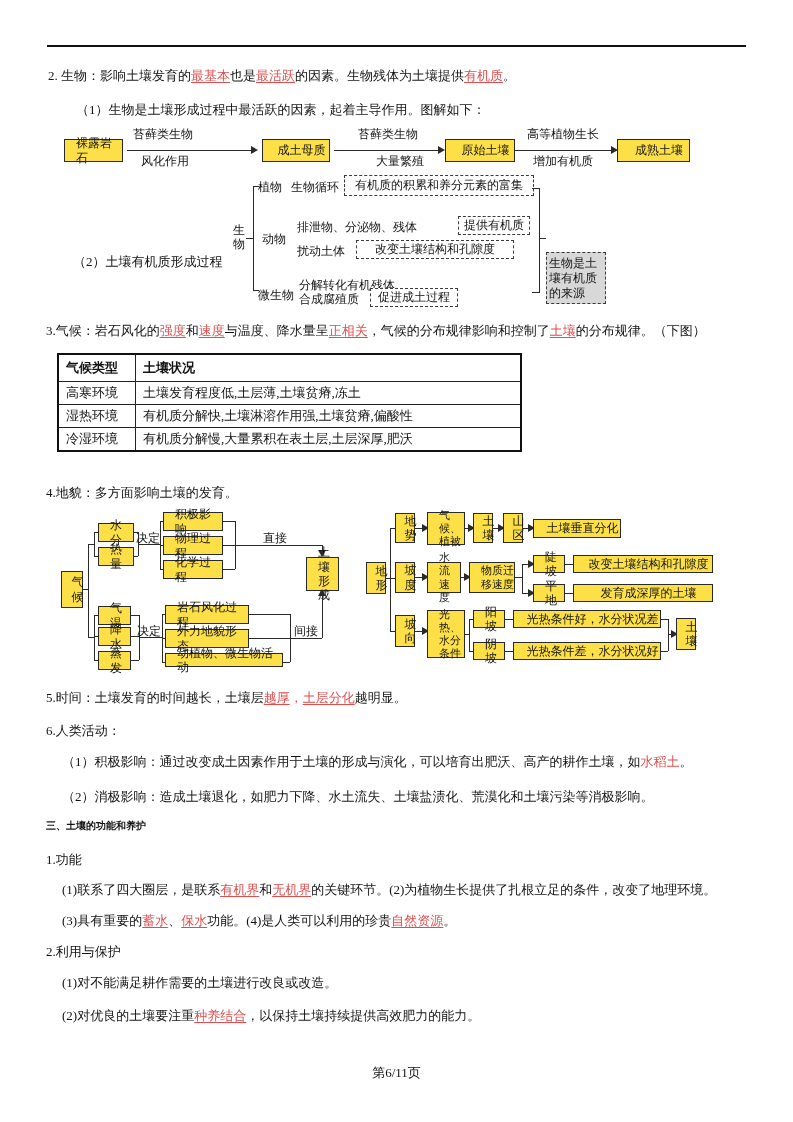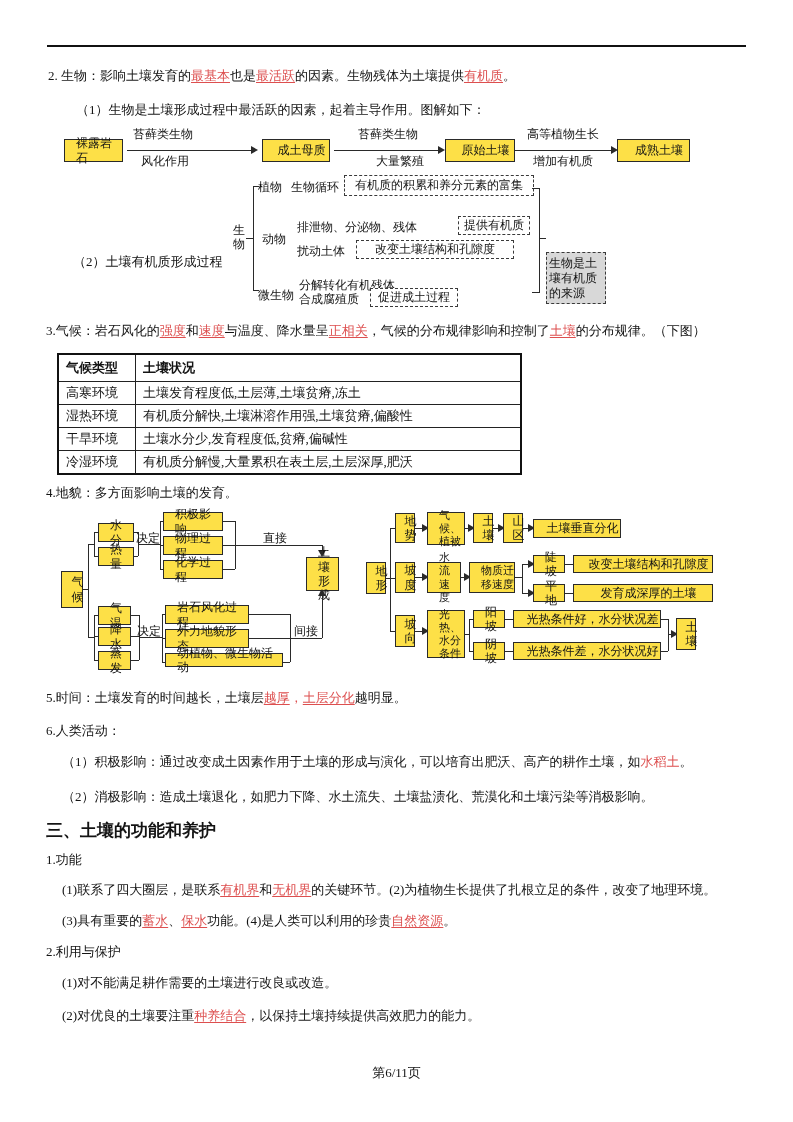--- a/index.html
+++ b/index.html
@@ -100,24 +100,20 @@
     </tr>
     <tr>
       <td>高寒环境</td>
       <td>土壤发育程度低,土层薄,土壤贫瘠,冻土</td>
     </tr>
     <tr>
       <td>湿热环境</td>
       <td>有机质分解快,土壤淋溶作用强,土壤贫瘠,偏酸性</td>
     </tr>
     <tr>
-      <td>干旱环境</td>
-      <td>土壤水分少,发育程度低,贫瘠,偏碱性</td>
-    </tr>
-    <tr>
       <td>冷湿环境</td>
       <td>有机质分解慢,大量累积在表土层,土层深厚,肥沃</td>
     </tr>
   </tbody>
     </table>
 
   <div class="p" style="left:46px;top:484px;">4.地貌：多方面影响土壤的发育。</div>
 
   <div class="box" style="left:61px;top:571px;width:22px;height:37px;">气
 候</div>
@@ -246,21 +242,21 @@
   <div class="vl" style="left:668px;top:619px;height:32px;"></div>
   <div class="ha" style="left:668px;top:634px;width:8px;"></div>
   <div class="box" style="left:676px;top:618px;width:20px;height:32px;">土
 壤</div>
 
   <div class="p" style="left:46px;top:689px;"><span>5.时间：土壤发育的时间越长，土壤层</span><span class="ru">越厚</span><span class="r">，</span><span class="ru">土层分化</span><span>越明显。</span></div>
   <div class="p" style="left:46px;top:722px;">6.人类活动：</div>
   <div class="p" style="left:62px;top:753px;"><span>（1）积极影响：通过改变成土因素作用于土壤的形成与演化，可以培育出肥沃、高产的耕作土壤，如</span><span class="r">水稻土</span><span>。</span></div>
   <div class="p" style="left:62px;top:788px;">（2）消极影响：造成土壤退化，如肥力下降、水土流失、土壤盐渍化、荒漠化和土壤污染等消极影响。</div>
 
-  <div class="p bold-head" style="left:46px;top:819px;font-size:17px;">三、土壤的功能和养护</div>
+  <div class="p bold-head" style="left:46px;top:819px;font-size:10px;">三、土壤的功能和养护</div>
   <div class="p" style="left:46px;top:851px;">1.功能</div>
   <div class="p" style="left:62px;top:881px;"><span>(1)联系了四大圈层，是联系</span><span class="ru">有机界</span><span>和</span><span class="ru">无机界</span><span>的关键环节。(2)为植物生长提供了扎根立足的条件，改变了地理环境。</span></div>
   <div class="p" style="left:62px;top:912px;"><span>(3)具有重要的</span><span class="ru">蓄水</span><span>、</span><span class="ru">保水</span><span>功能。(4)是人类可以利用的珍贵</span><span class="ru">自然资源</span><span>。</span></div>
   <div class="p" style="left:46px;top:943px;">2.利用与保护</div>
   <div class="p" style="left:62px;top:974px;">(1)对不能满足耕作需要的土壤进行改良或改造。</div>
   <div class="p" style="left:62px;top:1007px;"><span>(2)对优良的土壤要注重</span><span class="ru">种养结合</span><span>，以保持土壤持续提供高效肥力的能力。</span></div>
 
   <div class="footer" style="top:1064px;">第6/11页</div>
 
 </div>

